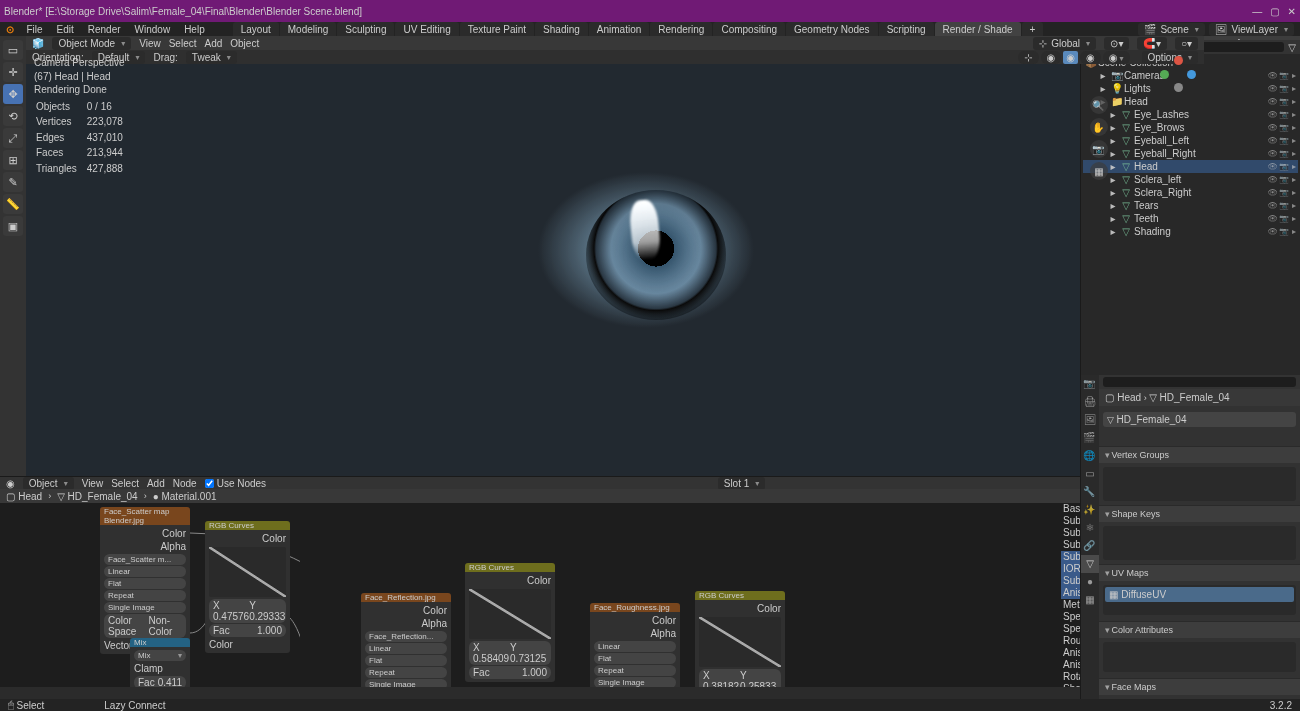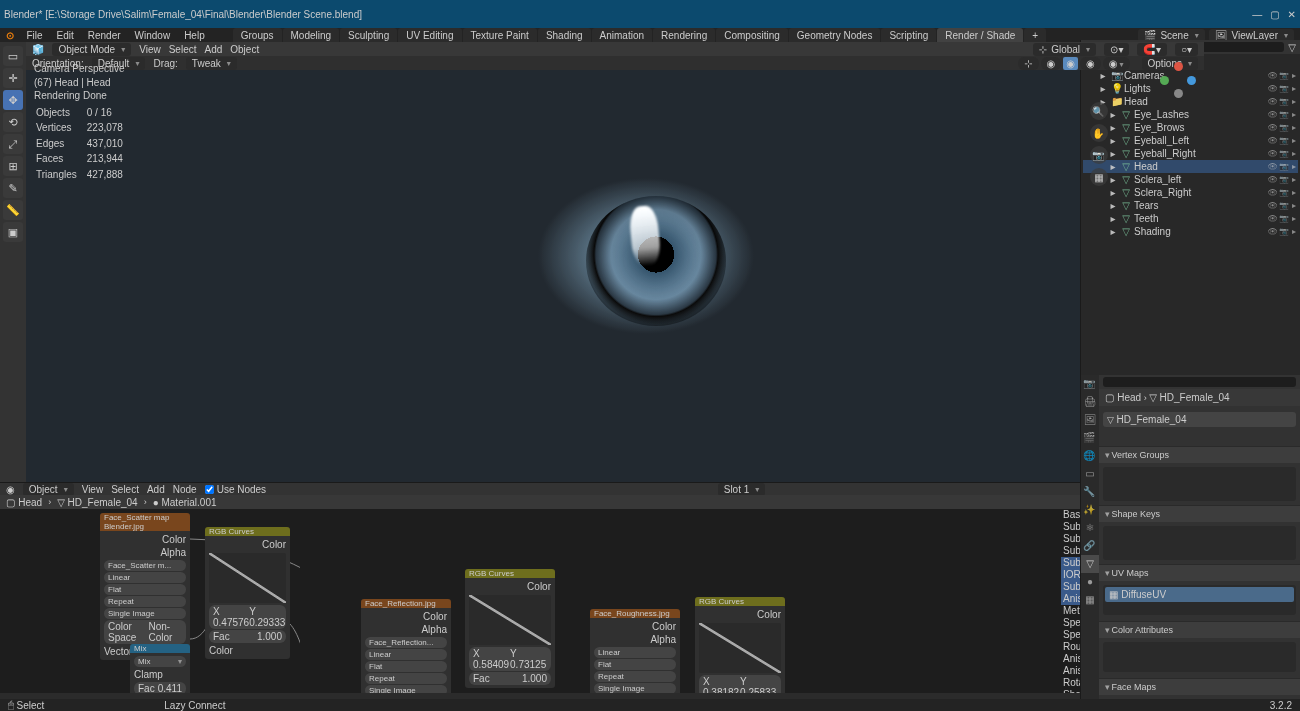--- a/index.html
+++ b/index.html
@@ -1,17 +1,17 @@
 <!DOCTYPE html>
 <html><head>
 <meta charset="utf-8">
 <style>
 *{margin:0;padding:0;box-sizing:border-box;font-family:sans-serif;font-size:10px;color:#ccc;user-select:none}
 body{background:#2b2b2b;width:1300px;height:711px;overflow:hidden;position:relative}
-.titlebar{height:28px;background:#0c4a6e;display:flex;align-items:center;padding:0 4px;justify-content:space-between}
+.titlebar{height:22px;background:#701a75;display:flex;align-items:center;padding:0 4px;justify-content:space-between}
 .titlebar .wc{display:flex;gap:8px}
 .menubar{height:14px;background:#232323;display:flex;align-items:center;padding:0 6px;gap:2px}
 .menubar .logo{color:#e87d0d;font-weight:bold;margin-right:4px}
 .menubar .item{padding:0 6px;cursor:pointer}
 .menubar .tabs{display:flex;margin-left:20px;gap:1px}
 .menubar .tab{padding:2px 8px;background:#2b2b2b;border-radius:3px 3px 0 0}
 .menubar .tab.active{background:#424242}
 .menubar .right{margin-left:auto;display:flex;gap:4px;align-items:center}
 .dropdown{background:#2b2b2b;padding:1px 6px;border-radius:3px;display:inline-flex;align-items:center;gap:4px}
 .chev::after{content:"▾";font-size:8px;opacity:.6;margin-left:2px}
@@ -95,21 +95,21 @@
 </div>
 
 <div class="menubar">
   <span class="logo">⊙</span>
   <span class="item">File</span>
   <span class="item">Edit</span>
   <span class="item">Render</span>
   <span class="item">Window</span>
   <span class="item">Help</span>
   <div class="tabs">
-    <span class="tab">Groups</span>
+    <span class="tab">Layout</span>
     <span class="tab">Modeling</span>
     <span class="tab">Sculpting</span>
     <span class="tab">UV Editing</span>
     <span class="tab">Texture Paint</span>
     <span class="tab">Shading</span>
     <span class="tab">Animation</span>
     <span class="tab">Rendering</span>
     <span class="tab">Compositing</span>
     <span class="tab">Geometry Nodes</span>
     <span class="tab">Scripting</span>
@@ -685,15 +685,15 @@
           <div class="pp-list" style="height:30px"></div>
         </div>
       <div class="pp-row">Face Maps</div>
     </div>
   </div>
 </div>
 
 <div class="statusbar">
   <span>🖱</span>&nbsp;
   <span>Select</span>
-  <span style="margin-left:120px">Lazy Connect</span>
+  <span style="margin-left:60px">Lazy Connect</span>
   <span style="margin-left:auto">3.2.2</span>
 </div>
 
 </body></html>

